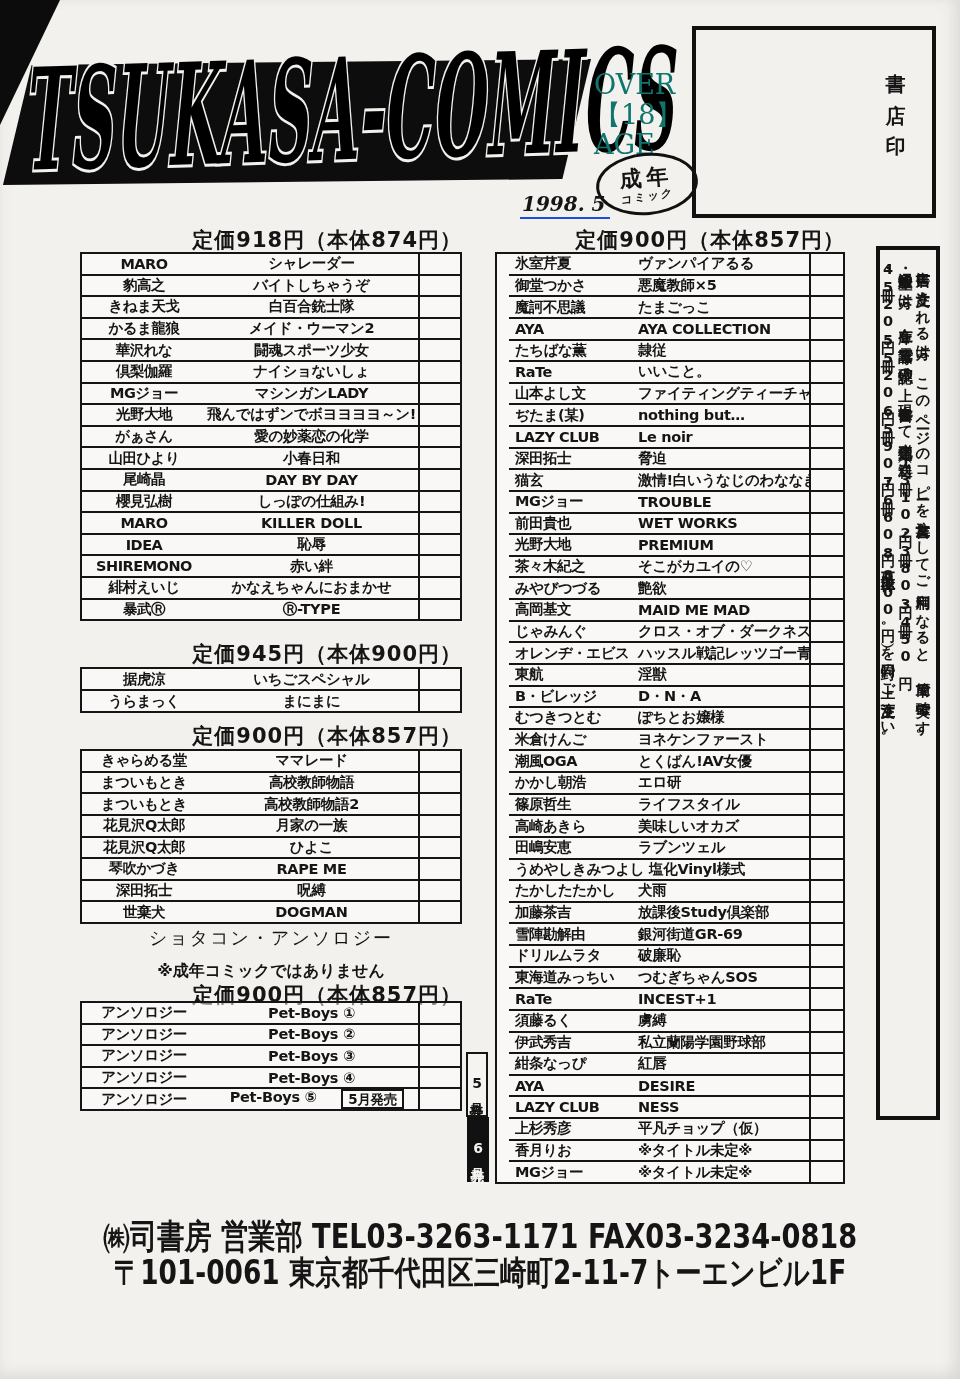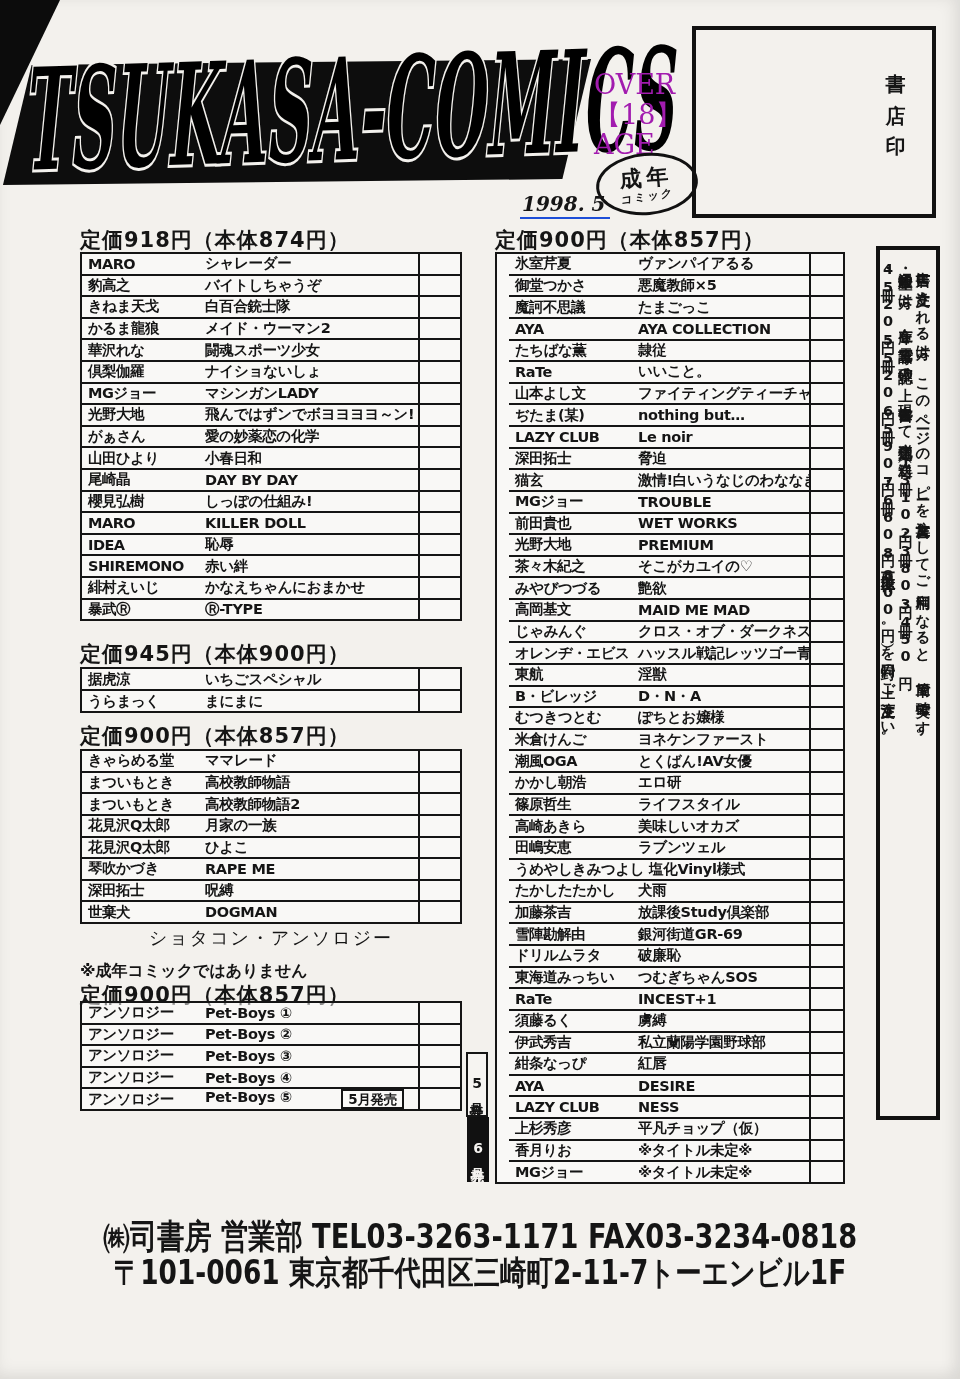--- a/index.html
+++ b/index.html
@@ -12,56 +12,56 @@
           clip-path:polygon(0 0,100% 0,0 100%);}
   
   .banner{position:absolute;left:18px;top:62px;width:558px;height:120px;background:#0d0d0d;
           transform:skewX(-14deg) rotate(-0.6deg);}
   .logo{position:absolute;left:28px;top:36px;width:570px;height:150px;line-height:150px;
         text-align:center;font-family:"DejaVu Serif",serif;font-style:italic;font-weight:bold;
         font-size:60px;letter-spacing:1px;color:#000;white-space:nowrap;
         transform:scaleY(2.35) skewX(-3deg) rotate(-0.8deg);
         -webkit-text-stroke:2.5px #f3f1ed;paint-order:stroke fill;}
   .age{position:absolute;left:594px;top:70px;font-family:"DejaVu Serif",serif;font-size:27px;
-       line-height:1.12;color:#a21caf;}
+       line-height:1.12;color:#0f766e;}
   .seal{position:absolute;left:596px;top:153px;width:96px;height:56px;border:3.5px solid #111;
         border-radius:50%;transform:rotate(-5deg);display:flex;flex-direction:column;
         align-items:center;justify-content:center;background:transparent;}
   .seal-main{font-size:22px;font-weight:700;letter-spacing:5px;line-height:1;}
   .seal-sub{font-size:11px;font-weight:600;letter-spacing:2px;line-height:1;margin-top:2px;
             transform:skewX(-10deg) rotate(-4deg);}
   .date{position:absolute;left:520px;top:192px;font-family:"DejaVu Serif",serif;font-style:italic;
         font-size:20px;font-weight:bold;border-bottom:2px solid #1d4ed8;padding:0 4px 1px 2px;}
   .stamp-box{position:absolute;left:692px;top:26px;width:236px;height:184px;border:4.5px solid #111;}
   .stamp-label{position:absolute;right:22px;top:28px;writing-mode:vertical-rl;text-orientation:upright;
         font-size:20px;font-weight:600;letter-spacing:30px;}
   
-  .price-title{position:absolute;text-align:left;font-size:21px;font-weight:800;letter-spacing:1px;}
+  .price-title{position:absolute;text-align:right;font-size:21px;font-weight:800;letter-spacing:1px;}
   .pt-left{left:80px;width:382px;}
   .pt-right{left:495px;width:350px;}
   
   .jtable{position:absolute;border:2.5px solid #151515;display:flex;flex-direction:column;
           background:rgba(255,255,255,.5);box-sizing:border-box;}
-  .t-left{left:80px;width:382px;}
+  .t-left{left:80px;width:382px;text-align:center;}
   .t-right{left:495px;width:350px;padding-left:12px;}
   .trow{display:flex;flex:1;align-items:center;border-bottom:2px solid #151515;min-height:0;}
   .trow:last-child{border-bottom:none;}
   .c-author{flex:0 0 112px;padding-left:6px;font-size:14.5px;font-weight:600;letter-spacing:-0.5px;
             white-space:nowrap;overflow:visible;}
   .t-right .c-author{flex-basis:118px;}
   .c-title{flex:1;padding-left:5px;font-size:14.5px;font-weight:600;letter-spacing:-0.3px;
            white-space:nowrap;overflow:hidden;}
   .c-check{flex:0 0 40px;align-self:stretch;border-left:2px solid #151515;}
   .t-right .c-check{flex-basis:32px;}
   .badge{float:right;margin-right:14px;border:2.5px solid #151515;padding:0 5px;font-size:13.5px;
          font-weight:700;line-height:16px;background:#fbfaf8;}
   
   .shota-heading{position:absolute;left:80px;width:382px;top:926px;text-align:center;font-size:18px;
                  font-weight:400;letter-spacing:2px;}
-  .shota-note{position:absolute;left:80px;width:382px;top:961px;font-size:16px;
+  .shota-note{position:absolute;left:80px;width:382px;top:961px;text-align:center;font-size:16px;
               font-weight:600;}
   
   .marker{position:absolute;writing-mode:vertical-rl;text-orientation:upright;width:22px;
           text-align:center;font-weight:700;font-size:14px;letter-spacing:1px;box-sizing:border-box;
           display:flex;align-items:center;justify-content:center;}
   .marker-outline{left:466px;top:1052px;height:65px;border:2.5px solid #151515;background:#f6f4f1;color:#151515;}
   .marker-filled{left:467px;top:1117px;height:65px;background:#111;color:#f5f3f0;}
   
   .order-box{position:absolute;left:876px;top:246px;width:64px;height:874px;border:4px solid #111;
              box-sizing:border-box;padding:10px 5px;writing-mode:vertical-rl;text-orientation:upright;

